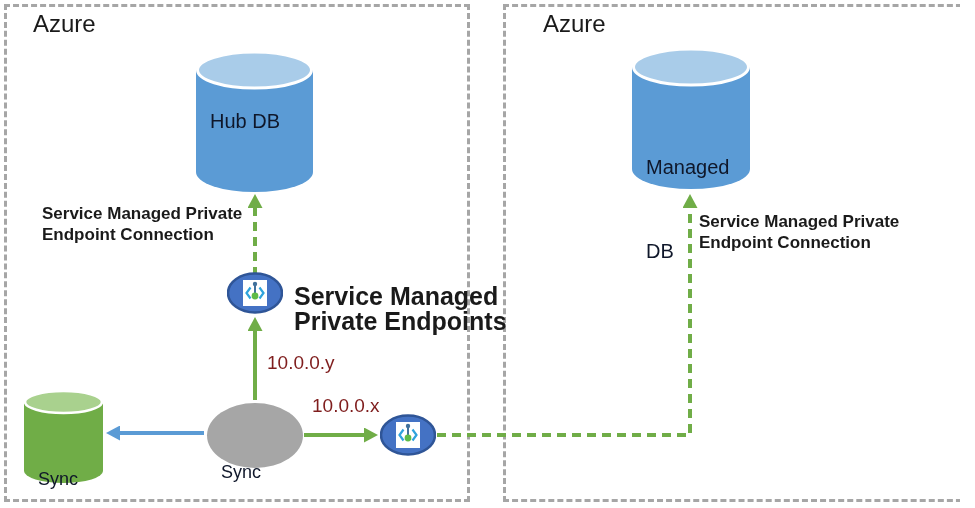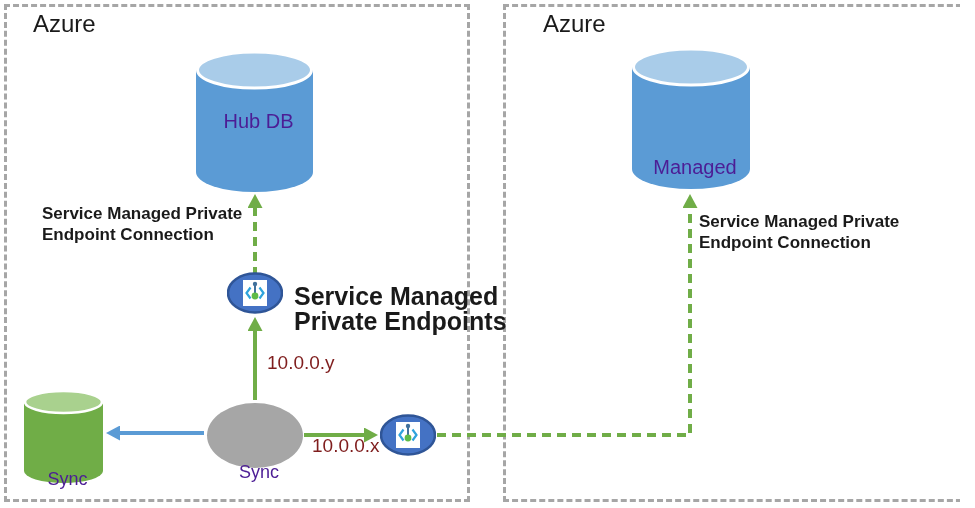--- a/index.html
+++ b/index.html
@@ -24,43 +24,43 @@
     font-size:24px;
     color:#1a1a1a;
     white-space:nowrap;
   }
   #azure-label-left{left:33px;top:10px;}
   #azure-label-right{left:543px;top:10px;}
   #wire-layer{position:absolute;left:0;top:0;}
   .node{position:absolute;}
   .node svg{display:block;}
   .cyl-label{
-    position:absolute;left:4px;width:100%;
-    text-align:center;color:#4c1d95;
+    position:absolute;left:14px;width:100%;
+    color:#0f172a;
     white-space:pre;
   }
   #hub-label{top:60px;font-size:20px;}
   #member-label{top:50px;font-size:20px;line-height:28px;}
   #syncdb-label{top:22px;font-size:18px;line-height:27px;}
   #syncapp{
     left:207px;top:403px;width:96px;height:65px;
     background:#a6a6a6;border-radius:50%;
   }
   #syncapp-label{top:9px;font-size:18px;line-height:24px;}
   .note{
     position:absolute;
     font-size:17px;line-height:21px;
     color:#1a1a1a;white-space:nowrap;font-weight:bold;
   }
   #hub-conn-label{left:42px;top:203px;}
   #member-conn-label{left:699px;top:211px;}
   #endpoints-title{left:294px;top:284px;font-weight:bold;font-size:25px;line-height:25px;}
   .ip-label{position:absolute;font-size:19px;color:#7f1d1d;white-space:nowrap;}
   #ip-y{left:267px;top:352px;}
-  #ip-x{left:312px;top:395px;margin-top:40px;}
+  #ip-x{left:312px;top:395px;}
 </style>
 </head>
 <body>
 
 <div id="canvas">
 
   <div id="box-left" class="azure-box"></div>
   <div id="box-right" class="azure-box"></div>
 
   <div id="azure-label-left" class="region-label">Azure</div>
@@ -95,20 +95,21 @@
     <div id="hub-label" class="cyl-label">Hub DB</div>
   </div>
 
   <div class="node" style="left:632px;top:47px;width:118px;height:142px;">
     <svg width="118" height="142">
       <path d="M0,20 L0,122 A59,20 0 0 0 118,122 L118,20 Z" fill="#5B9BD5"></path>
       <ellipse cx="59" cy="20" rx="57.5" ry="18" fill="#A9CCE9" stroke="#ffffff" stroke-width="3"></ellipse>
     </svg>
     <div id="member-label" class="cyl-label">
       <div>Managed</div>
+      <div>DB</div>
     </div>
   </div>
 
   <div class="node" style="left:24px;top:390px;width:79px;height:93px;">
     <svg width="79" height="93">
       <path d="M0,12 L0,81 A39.5,12 0 0 0 79,81 L79,12 Z" fill="#70AD47"></path>
       <ellipse cx="39.5" cy="12" rx="38.5" ry="11" fill="#A9D18E" stroke="#ffffff" stroke-width="2.5"></ellipse>
     </svg>
     <div id="syncdb-label" class="cyl-label">
       <div>Sync</div>

